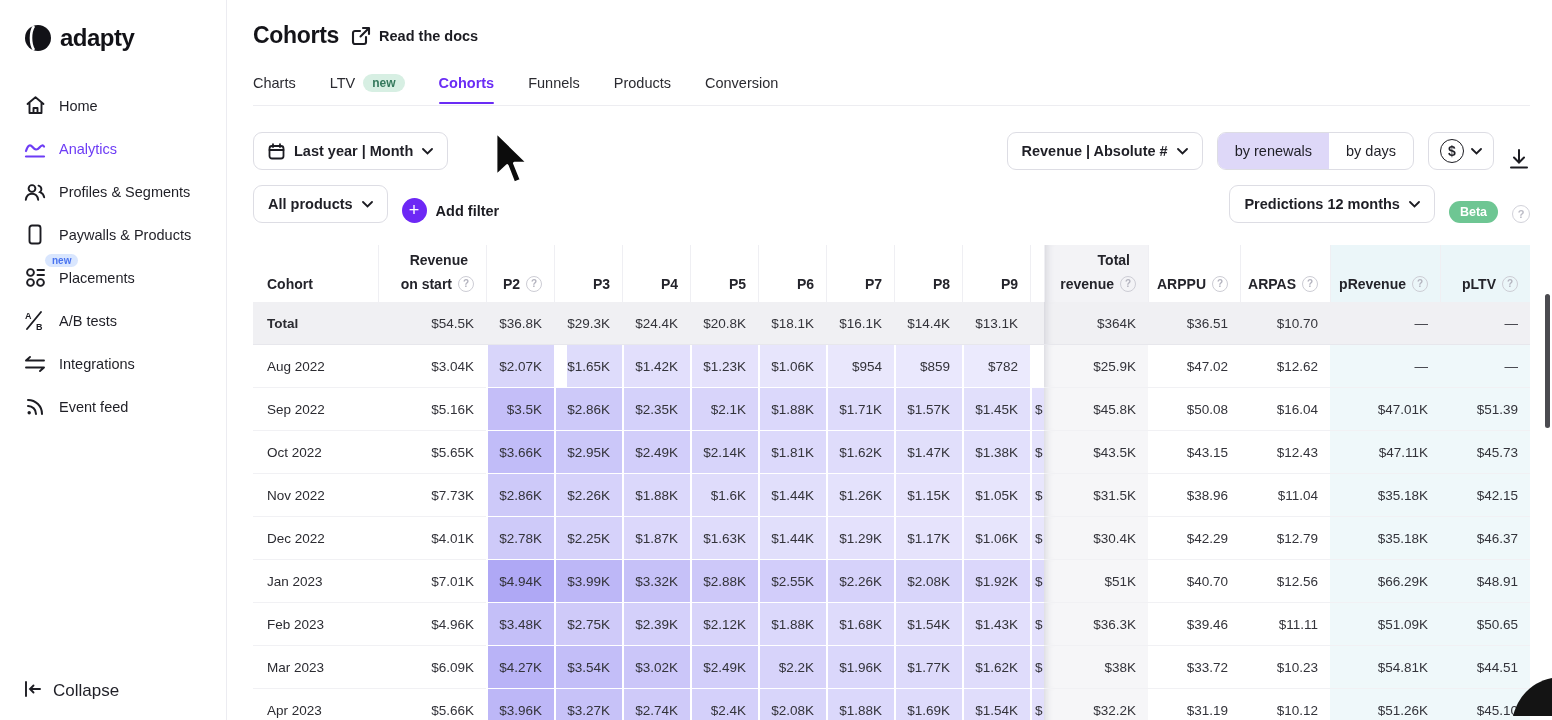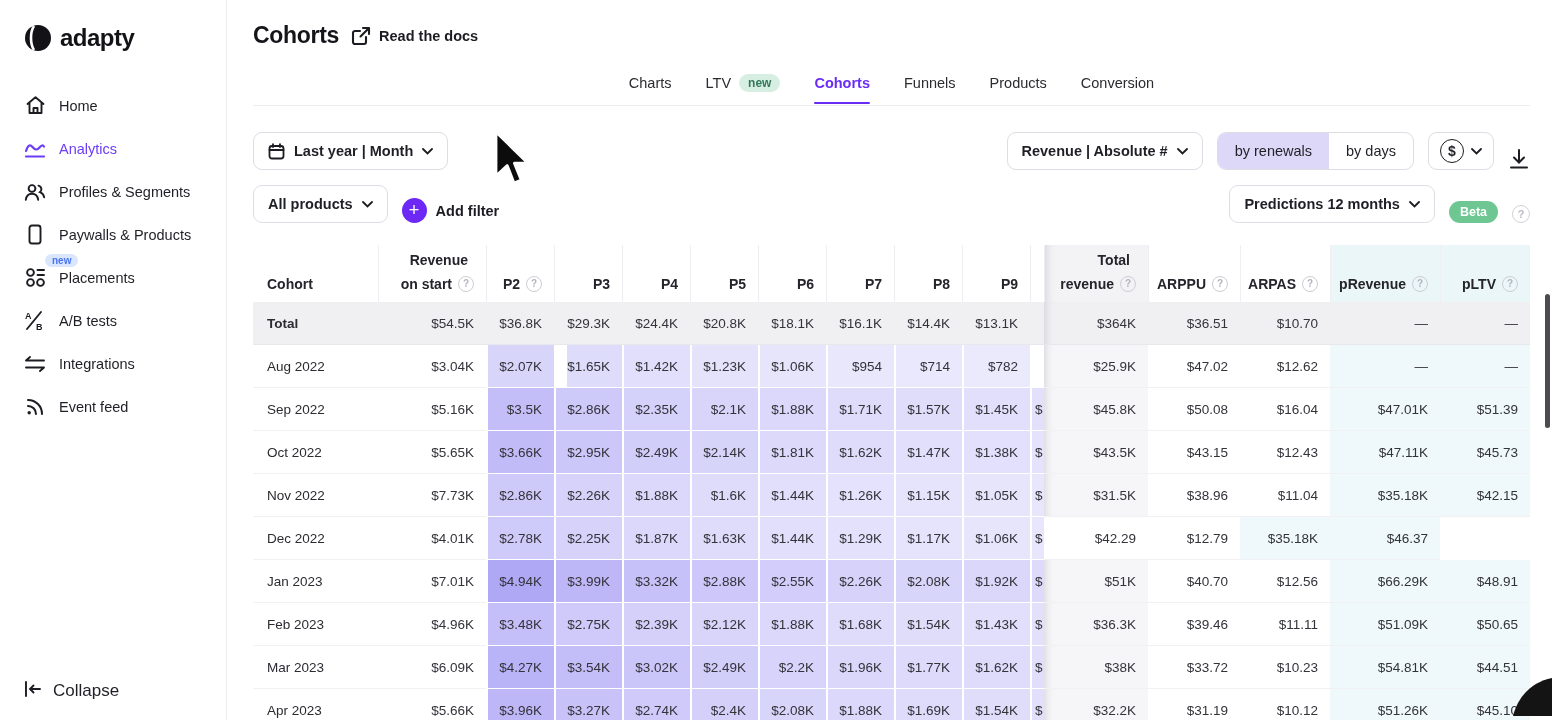--- a/index.html
+++ b/index.html
@@ -22,21 +22,21 @@
   .collapse { position:absolute; left:24px; bottom:18px; display:flex; align-items:flex-start;
     gap:11px; font-size:17px; font-weight:500; color:#1f1f26; cursor:pointer; }
 
   
   .main { position:absolute; left:227px; top:0; width:1325px; height:720px; padding:22px 0 0 26px; }
   .title-row { display:flex; align-items:center; gap:12px; }
   .page-title { font-size:23px; font-weight:700; color:#141419; letter-spacing:-0.3px; }
   .docs-link { display:flex; align-items:center; gap:8px; font-size:14.5px; font-weight:600;
     color:#1c1c22; cursor:pointer; }
   .tabs { display:flex; align-items:center; gap:34px; margin-top:24px; height:33px;
-    border-bottom:1px solid #ededf1; width:1277px;justify-content:center; }
+    border-bottom:1px solid #ededf1; width:1277px; }
   .tab { font-size:14.5px; font-weight:500; color:#2b2b31; padding-bottom:12px; cursor:pointer;
     display:flex; align-items:center; gap:8px; position:relative; }
   .tab.active { color:#6a2cf5; font-weight:600; }
   .tab.active::after { content:""; position:absolute; left:0; right:0; bottom:-1px; height:2.5px;
     background:#6a2cf5; border-radius:2px; }
   .tab-badge { background:#d7efe3; color:#35795d; font-size:12px; font-weight:600;
     border-radius:10px; padding:2px 9px; }
 
   
   .filters { width:1277px; margin-top:26px; position:relative; }
@@ -431,21 +431,21 @@
             <div class="cell heatwrap">
               <div class="hm" style="background: rgba(112, 99, 238, 0.184);">$1.23K</div>
             </div>
             <div class="cell heatwrap">
               <div class="hm" style="background: rgba(112, 99, 238, 0.17);">$1.06K</div>
             </div>
             <div class="cell heatwrap">
               <div class="hm" style="background: rgba(112, 99, 238, 0.157);">$954</div>
             </div>
             <div class="cell heatwrap">
-              <div class="hm" style="background: rgba(112, 99, 238, 0.145);">$714</div>
+              <div class="hm" style="background: rgba(112, 99, 238, 0.145);">$859</div>
             </div>
             <div class="cell heatwrap">
               <div class="hm" style="background: rgba(112, 99, 238, 0.137);">$782</div>
             </div>
             <div class="cell c-clip heatwrap"></div>
             <div class="cell col-total">$25.9K</div>
             <div class="cell ">$47.02</div>
             <div class="cell ">$12.62</div>
             <div class="cell col-pred dash">—</div>
             <div class="cell col-pred dash">—</div>
@@ -581,20 +581,21 @@
             </div>
             <div class="cell heatwrap">
               <div class="hm" style="background: rgba(112, 99, 238, 0.176);">$1.17K</div>
             </div>
             <div class="cell heatwrap">
               <div class="hm" style="background: rgba(112, 99, 238, 0.17);">$1.06K</div>
             </div>
             <div class="cell c-clip heatwrap">
               <div class="hm" style="background: rgba(112, 99, 238, 0.16);">$</div>
             </div>
+            <div class="cell col-total">$30.4K</div>
             <div class="cell ">$42.29</div>
             <div class="cell ">$12.79</div>
             <div class="cell col-pred">$35.18K</div>
             <div class="cell col-pred">$46.37</div>
           </div>
           <div class="trow brow">
             <div class="cell c-cohort">Jan 2023</div>
             <div class="cell ">$7.01K</div>
             <div class="cell heatwrap">
               <div class="hm" style="background: rgba(112, 99, 238, 0.56);">$4.94K</div>

